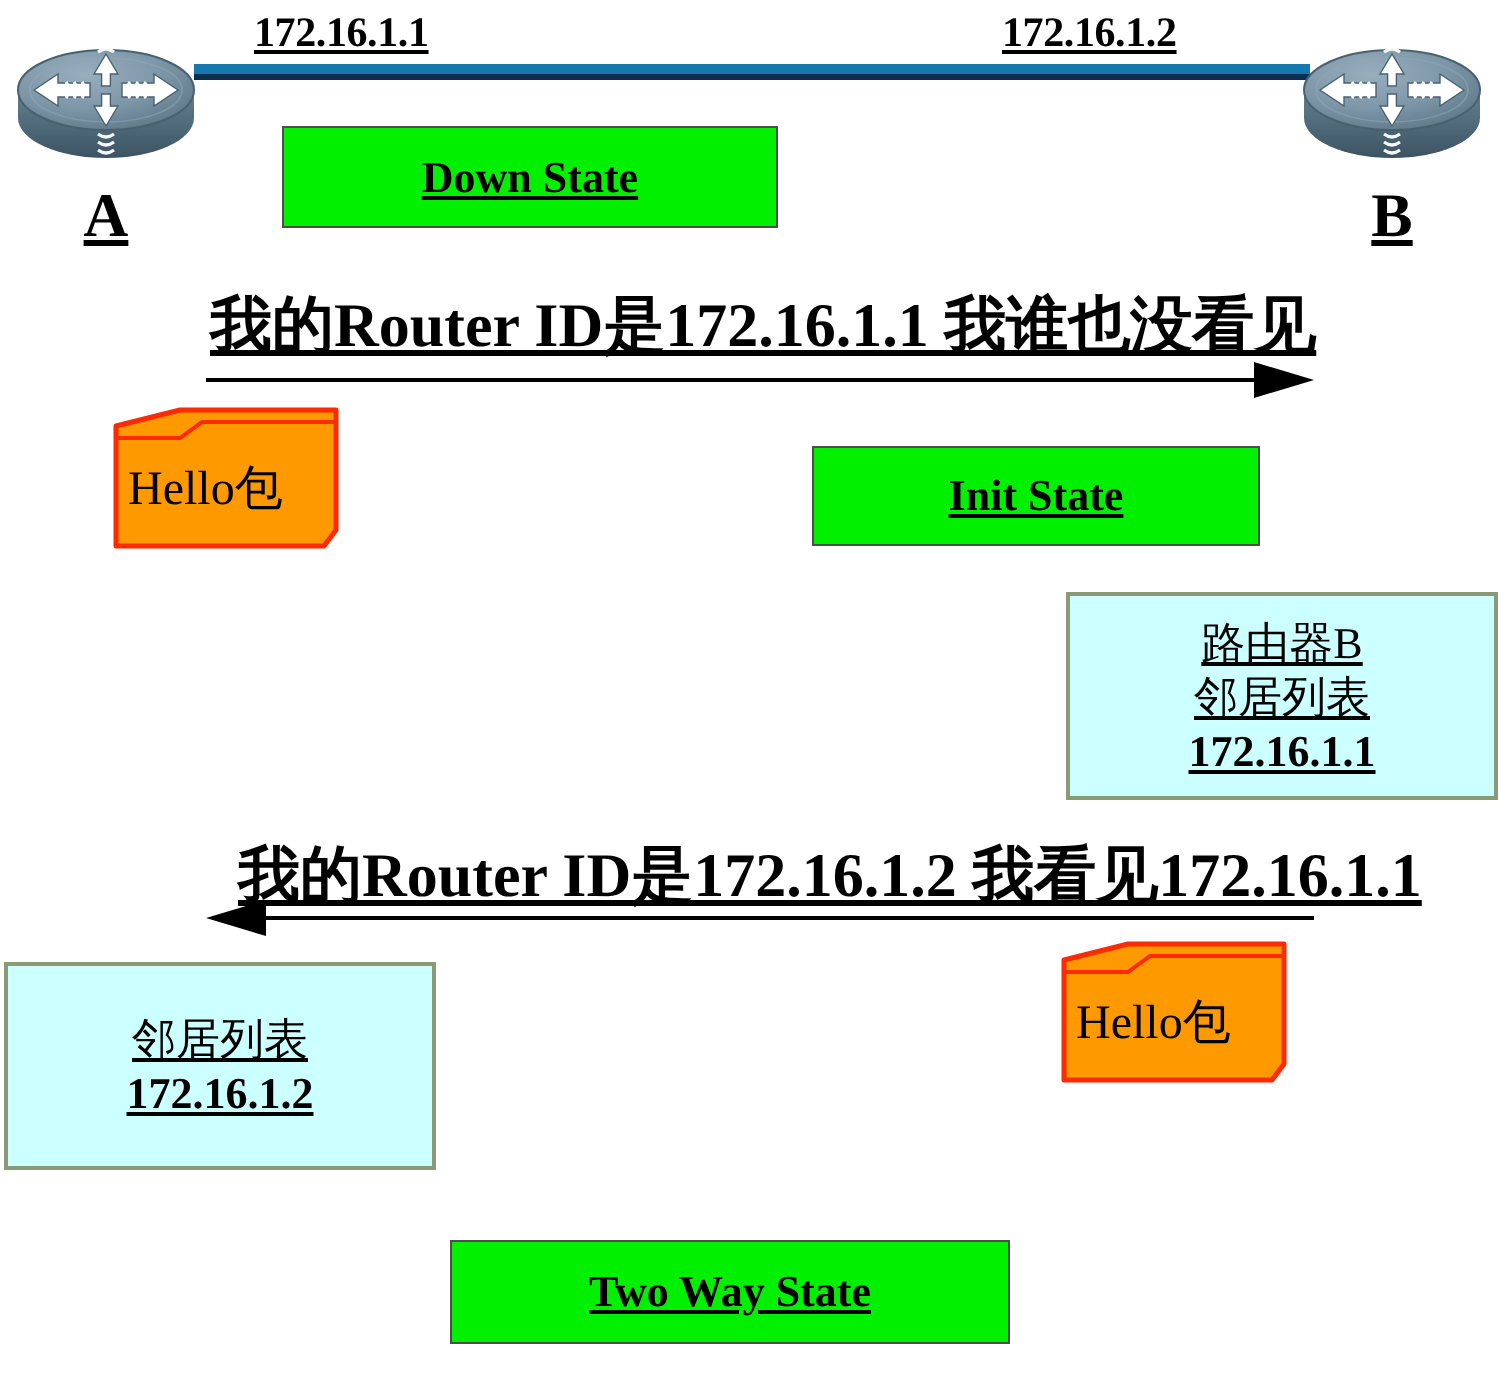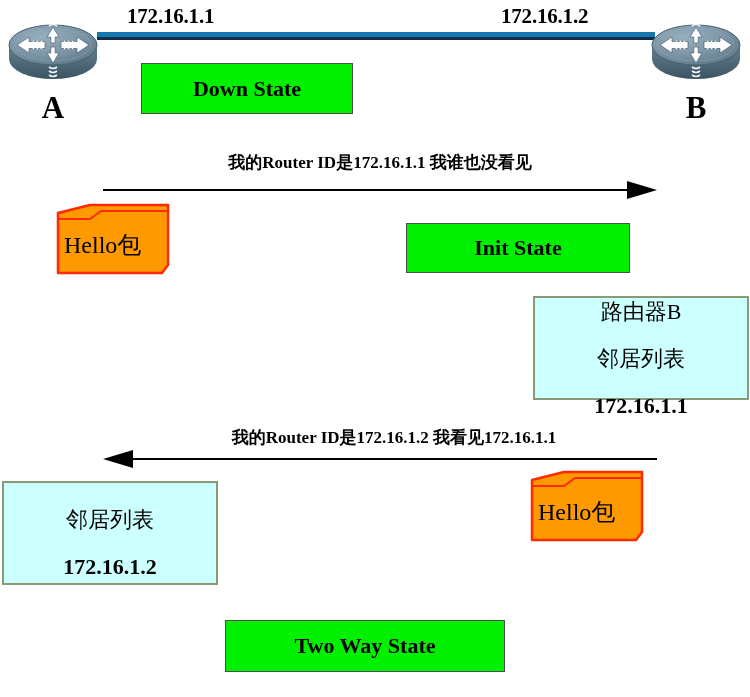--- a/index.html
+++ b/index.html
@@ -8,21 +8,21 @@
     background: #ffffff;
   }
   body {
     width: 750px;
     height: 697px;
     position: relative;
     overflow: hidden;
     font-family: "Liberation Serif", "DejaVu Serif", serif;
     color: #000000;
   }
-  .abs { position: absolute; }
+  .abs { position: absolute; text-decoration: underline; }
 
   
   .router {
     width: 96px;
     height: 78px;
   }
   .router svg { display: block; width: 96px; height: 78px; }
 
   .router-label {
     font-family: "Liberation Serif", "DejaVu Serif", serif;
@@ -74,27 +74,27 @@
     display: flex;
     flex-direction: column;
     align-items: center;
     justify-content: center;
     font-family: "Liberation Serif", "DejaVu Serif", serif;
     font-size: 22px;
     line-height: 27px;
     color: #000;
     white-space: nowrap;
   }
-  .neighbor-box .nb-line { display: block; margin-top: 20px; }
+  .neighbor-box .nb-line { display: block; }
   .neighbor-box .nb-line.bold { font-weight: bold; }
 
   
   .msg-text {
     font-family: "Liberation Serif", "DejaVu Serif", serif;
-    font-size: 17px;
+    font-size: 31px;
     line-height: 26px;
     font-weight: bold;
     white-space: nowrap;
     text-align: center;
   }
 
   
   .arrow-wrap svg { display: block; }
 
   
@@ -183,21 +183,21 @@
       <path d="M64,36 q-3,4 0,8"></path>
       <path d="M60,36 q-3,4 0,8"></path>
     </g>
   </svg>
 </div>
 <div class="abs router-label" style="left:648px; top:92px;">B</div>
 
 <div class="abs ip-label" style="left:127px; top:4px;">172.16.1.1</div>
 <div class="abs ip-label" style="left:501px; top:4px;">172.16.1.2</div>
 
-<div class="abs state-box" style="left:141px; top:63px; width:212px; height:51px;">
+<div class="abs state-box" style="left:141px; top:63px; width:248px; height:51px;">
   <span>Down State</span>
 </div>
 
 <div class="abs msg-text" style="left:105px; top:150px; width:550px;">我的Router ID是172.16.1.1 我谁也没看见</div>
 
 <div class="abs arrow-wrap" style="left:103px; top:181px;">
   <svg width="554" height="18" viewBox="0 0 554 18" xmlns="http://www.w3.org/2000/svg">
     <line x1="0" y1="9" x2="530" y2="9" stroke="#000000" stroke-width="2"></line>
     <polygon points="554,9 524,0 524,18" fill="#000000"></polygon>
   </svg>

